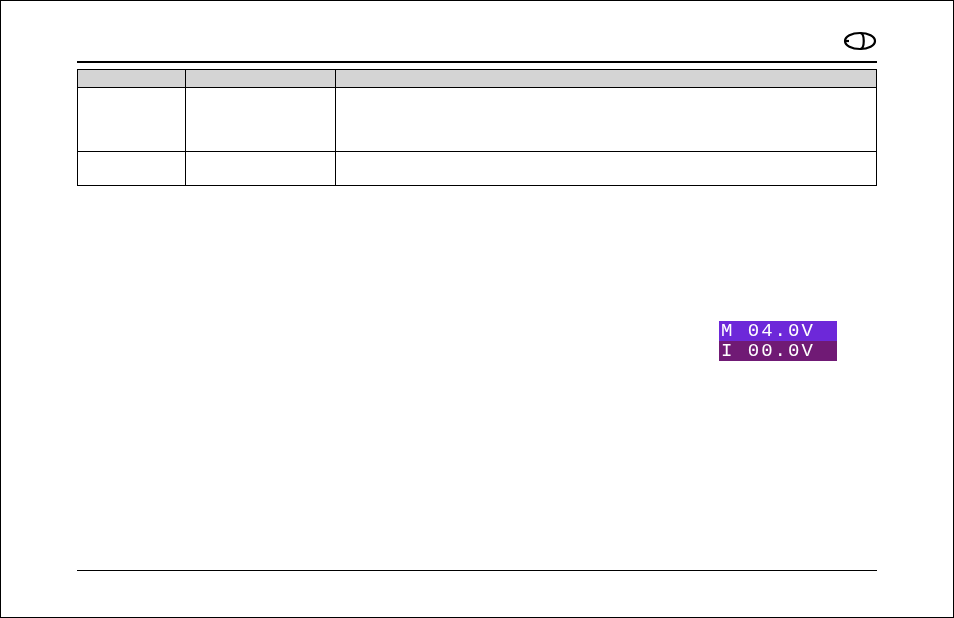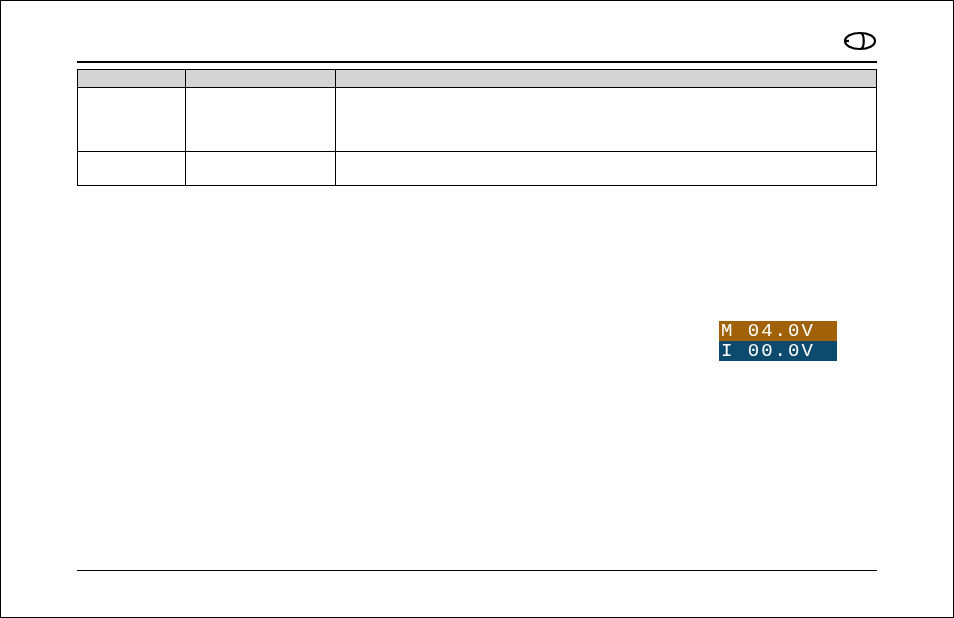--- a/index.html
+++ b/index.html
@@ -49,22 +49,22 @@
     top: 320px;
     width: 118px;
     font-family: "Courier New", monospace;
     font-size: 19px;
     line-height: 20px;
     letter-spacing: 2px;
     color: #ffffff;
     font-weight: normal;
   }
   .lcd .line { padding: 0 2px; white-space: pre; }
-  .lcd .blue { background: #a16207; }
-  .lcd .olive { background: #0c4a6e; }
+  .lcd .blue { background: #6d28d9; }
+  .lcd .olive { background: #701a75; }
 
   .hr-bottom {
     position: absolute;
     left: 76px;
     right: 76px;
     bottom: 46px;
     border: none;
     border-top: 1px solid #000;
   }
 </style>

